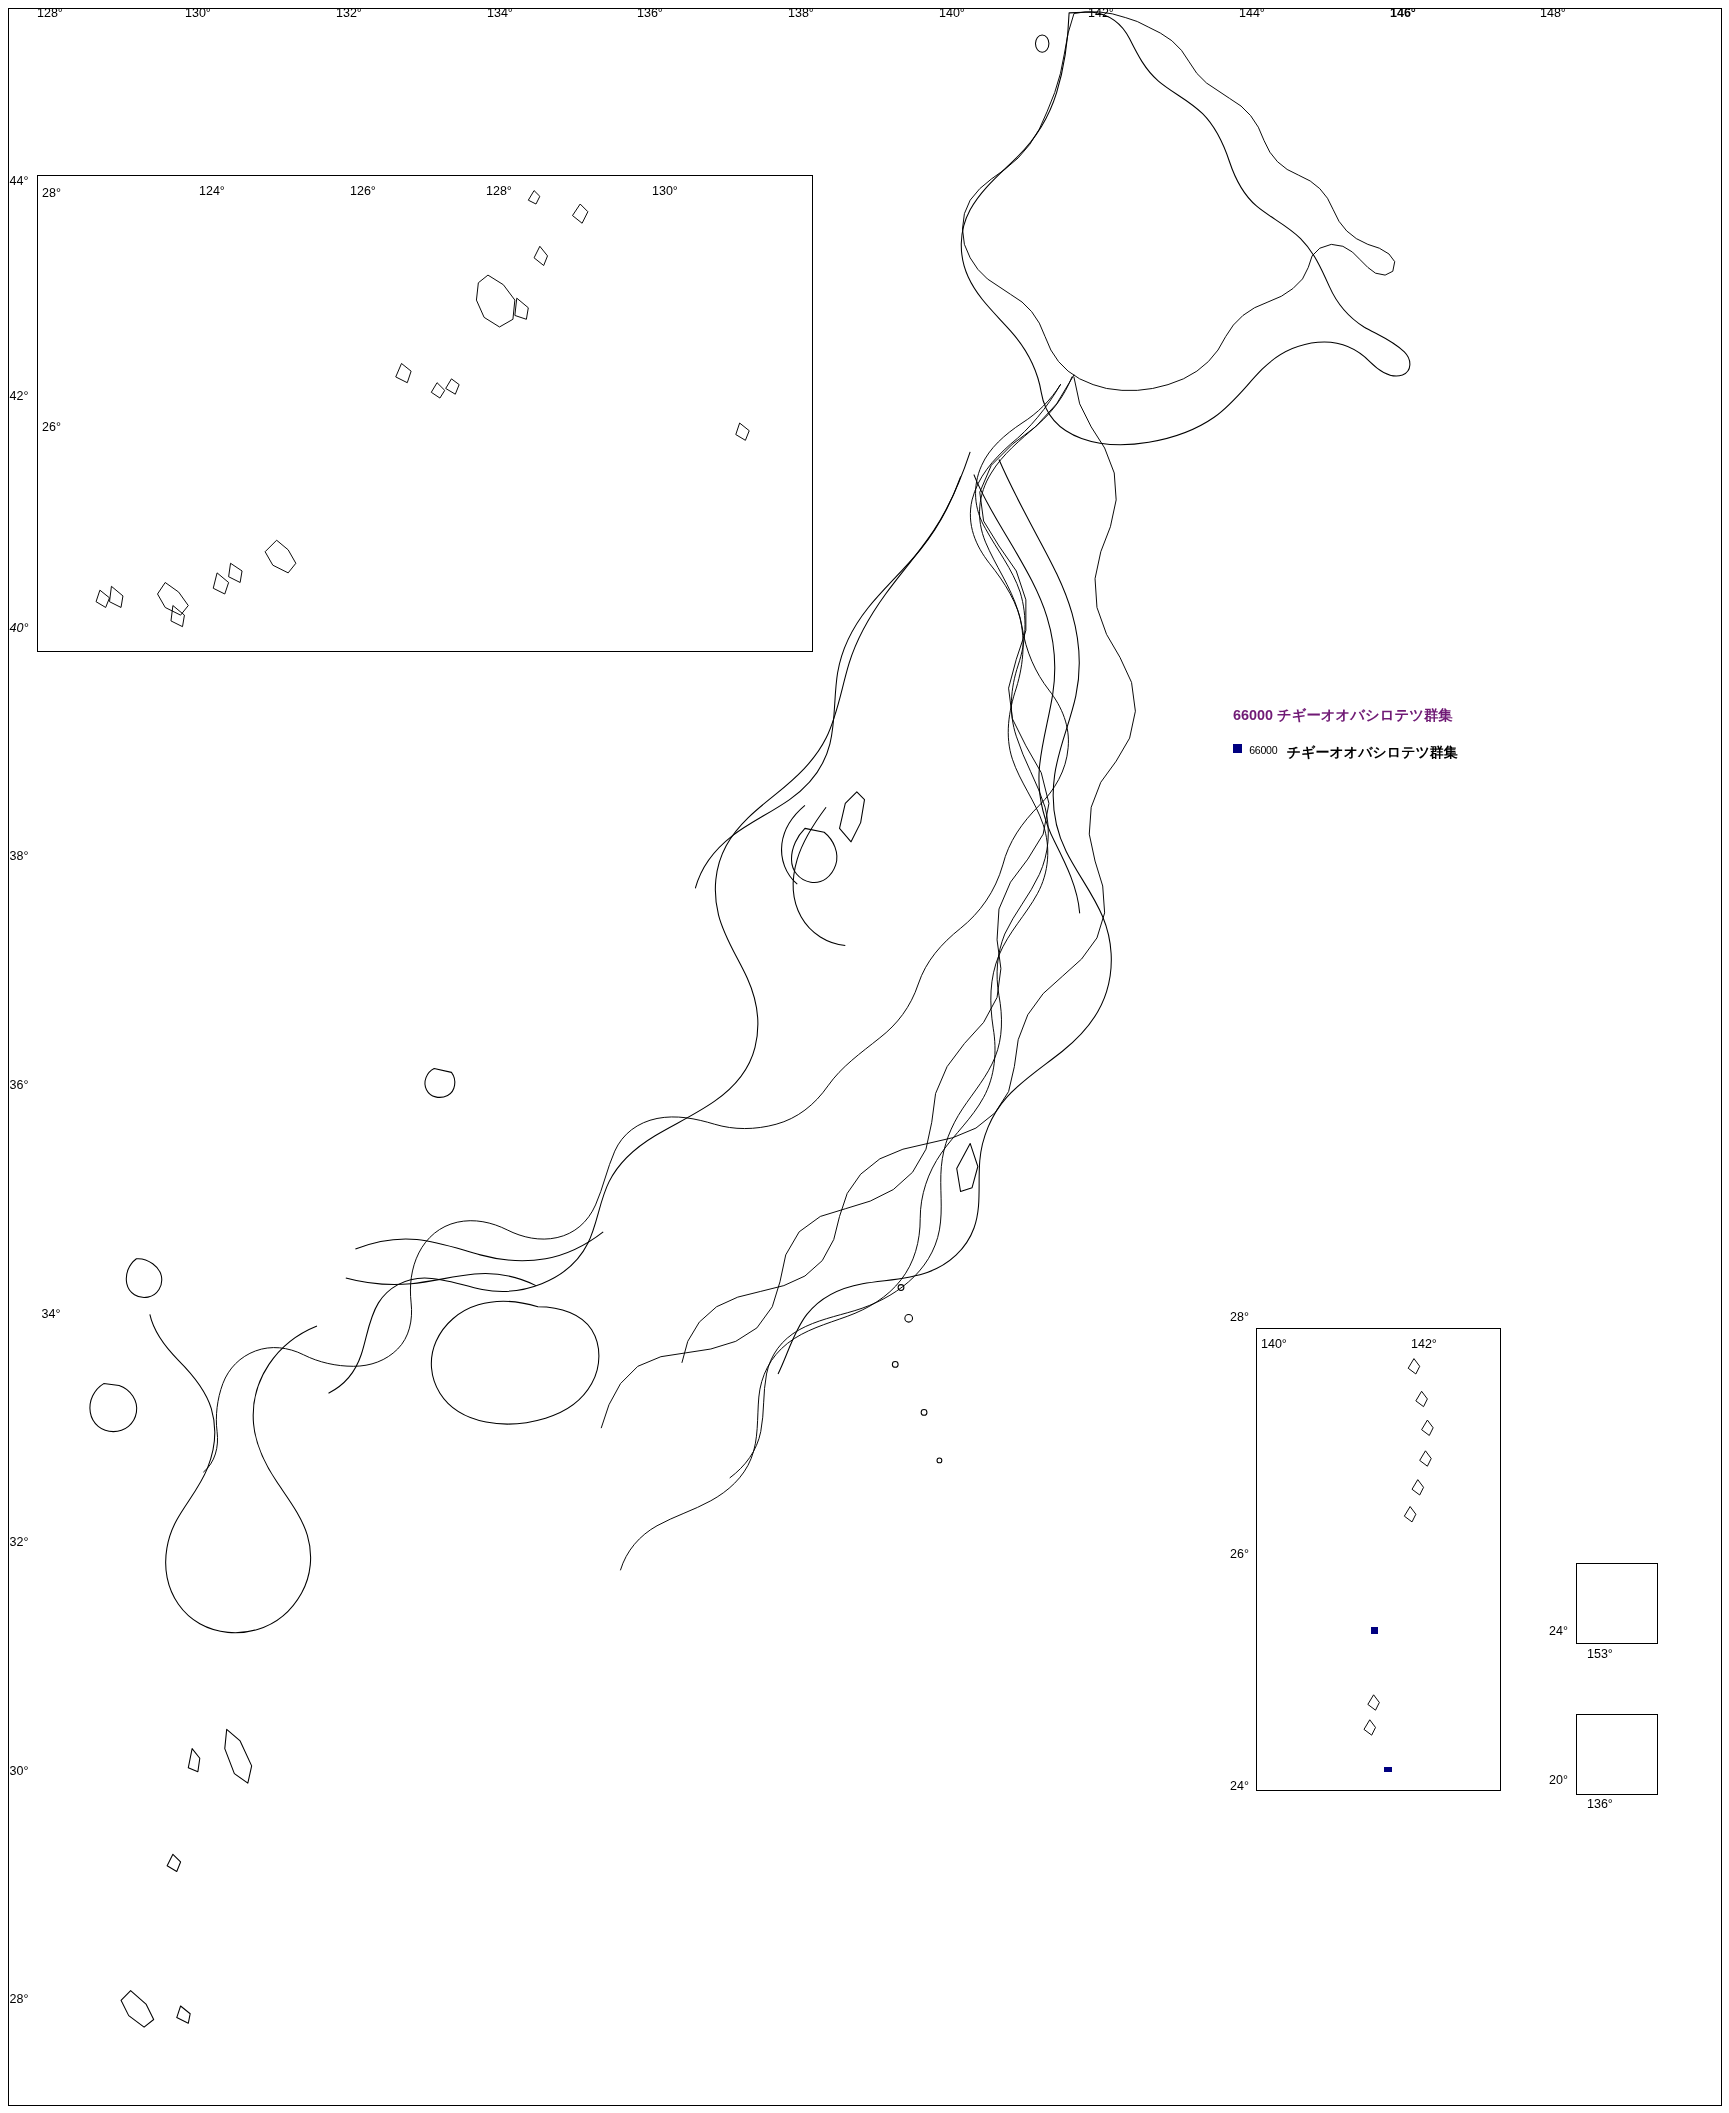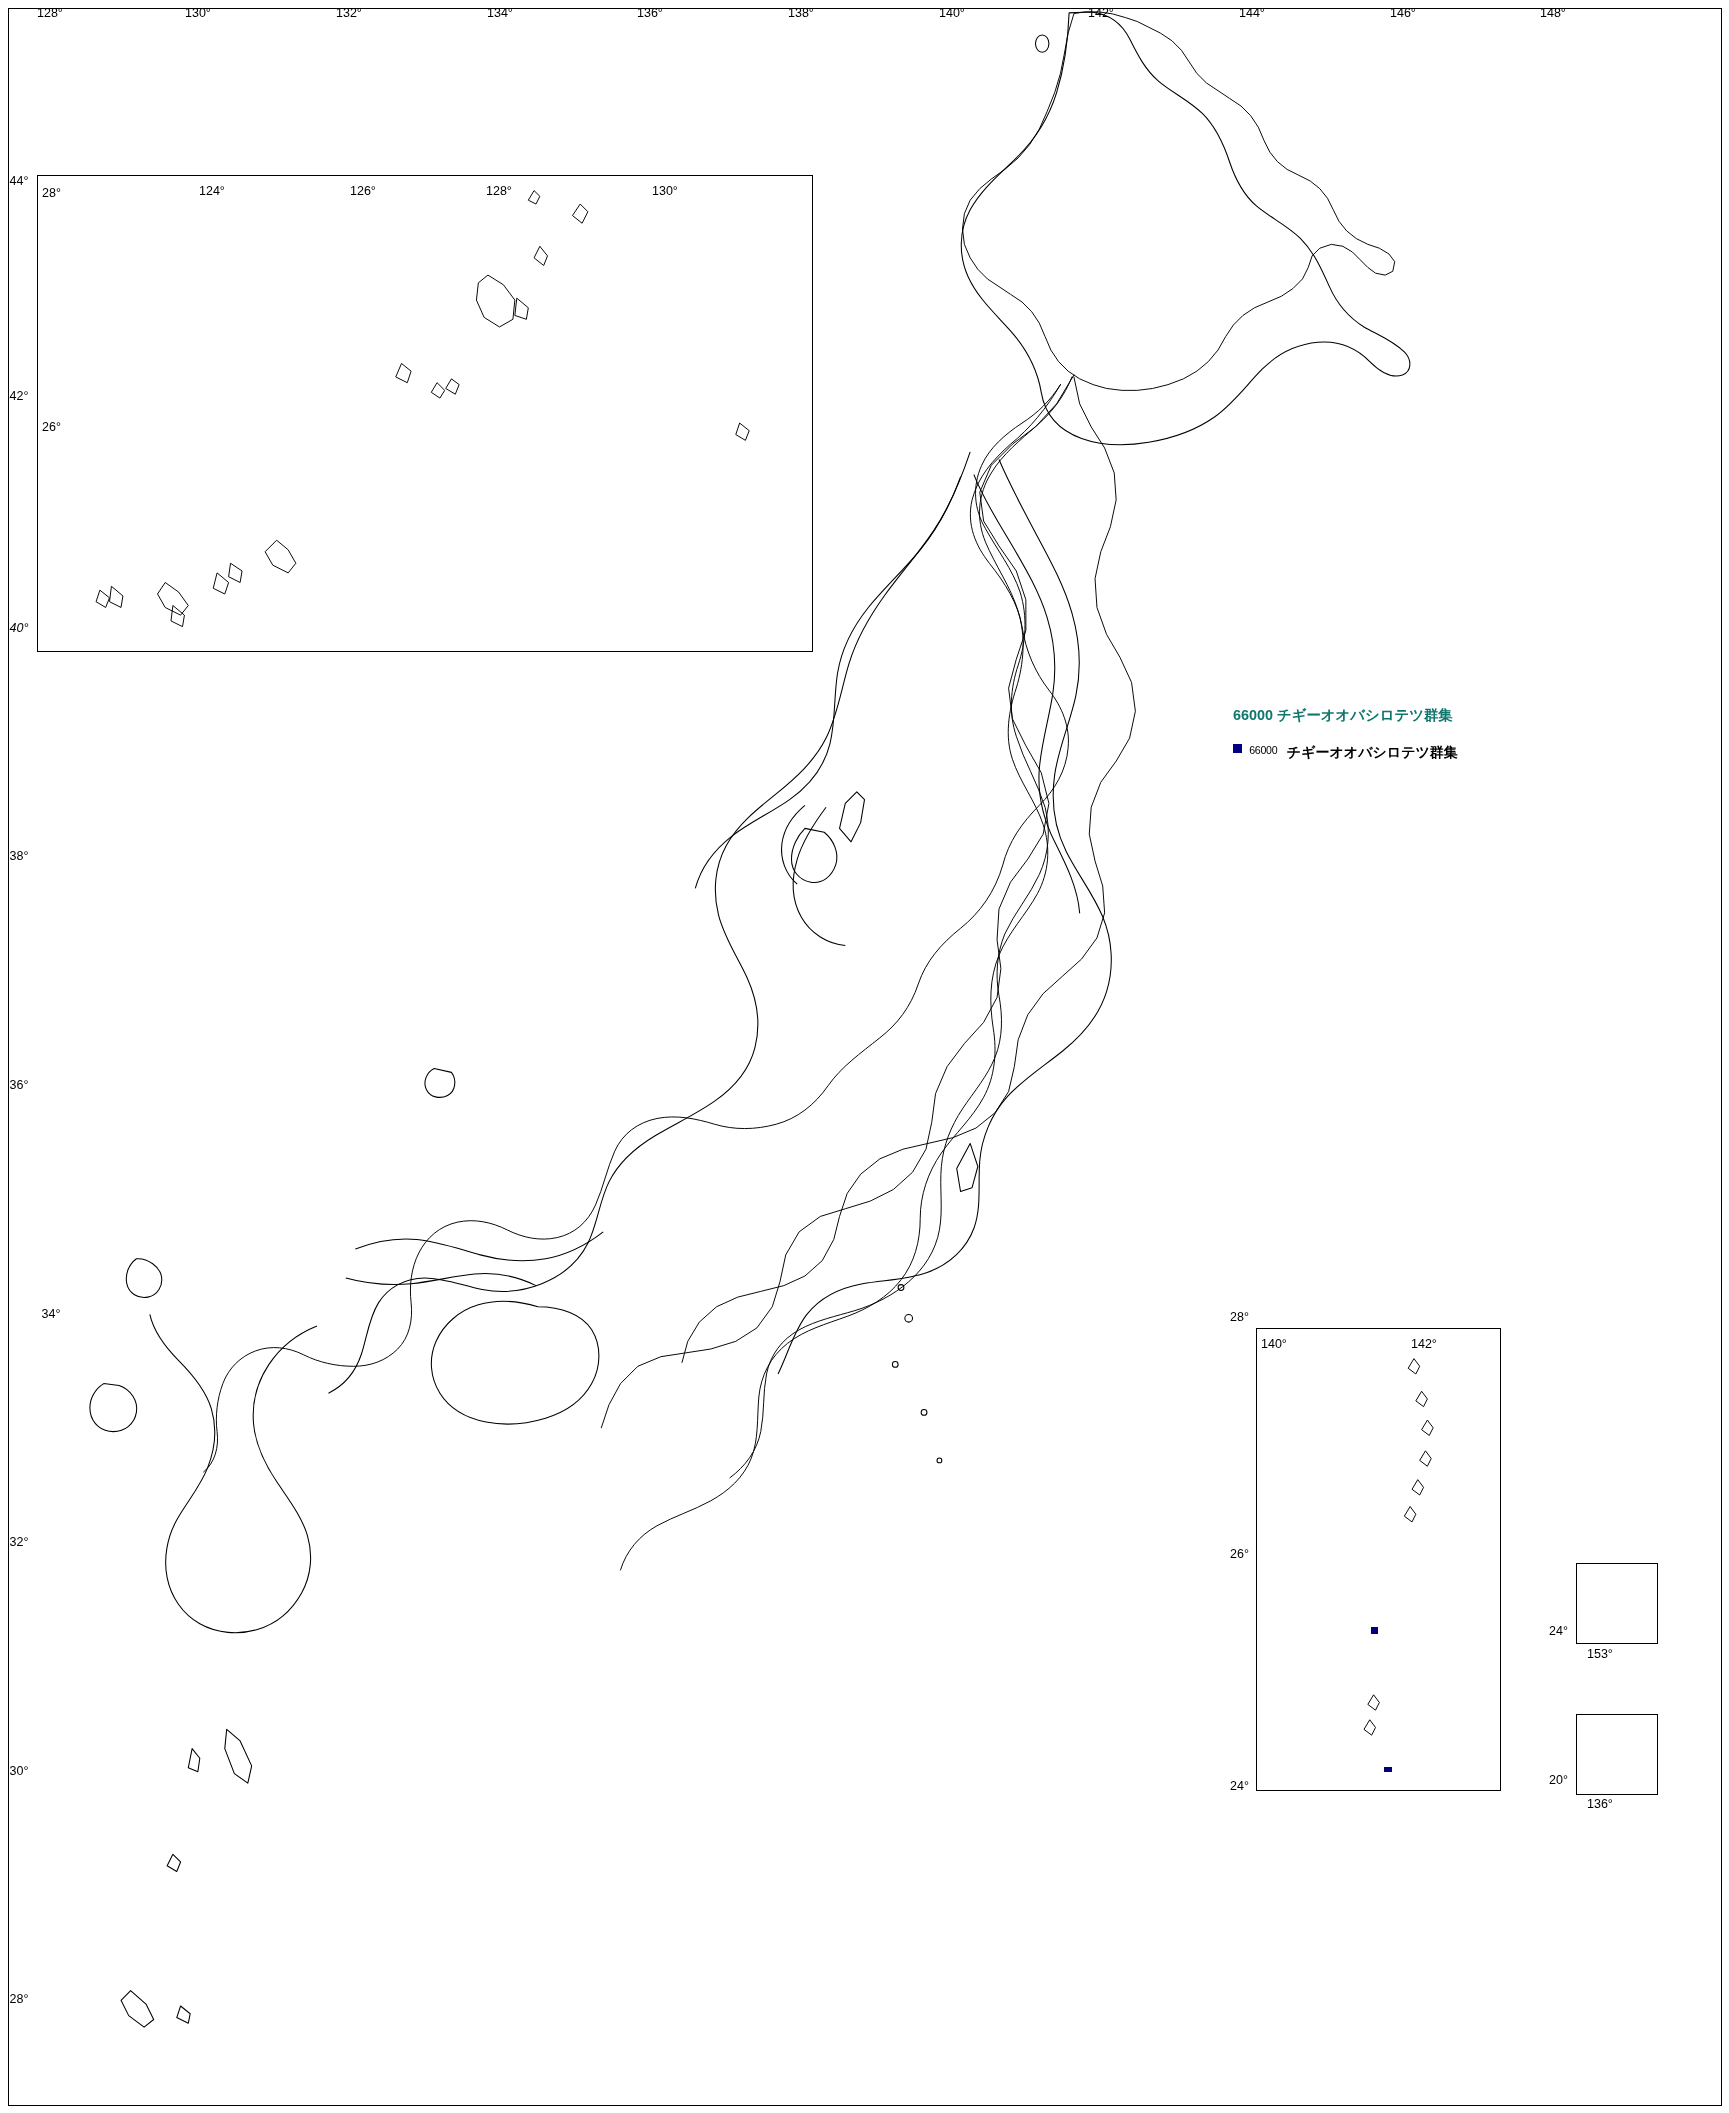--- a/index.html
+++ b/index.html
@@ -50,21 +50,21 @@
     position: absolute;
     border: 1px solid #000000;
     box-sizing: border-box;
     background: transparent;
   }
   .legend {
     position: absolute;
   }
   .legend-title {
     font-size: 14.4px;
-    color: #0f766e;
+    color: #701a75;
     white-space: nowrap;
     font-weight: bold;
   }
   .legend-row {
     display: flex;
     align-items: flex-start;
     margin-top: 19px;
   }
   .legend-swatch {
     width: 8.6px;
@@ -218,21 +218,21 @@
 
   <div class="tick-label tick-top" style="left:37px;">128°</div>
   <div class="tick-label tick-top" style="left:185px;">130°</div>
   <div class="tick-label tick-top" style="left:336px;">132°</div>
   <div class="tick-label tick-top" style="left:487px;">134°</div>
   <div class="tick-label tick-top" style="left:637px;">136°</div>
   <div class="tick-label tick-top" style="left:788px;">138°</div>
   <div class="tick-label tick-top" style="left:939px;">140°</div>
   <div class="tick-label tick-top" style="left:1088px;">142°</div>
   <div class="tick-label tick-top" style="left:1239px;">144°</div>
-  <div class="tick-label tick-top" style="left:1390px;">146°</div>
+  <div class="tick-label tick-top" style="left:1390px;font-weight:bold;">146°</div>
   <div class="tick-label tick-top" style="left:1540px;">148°</div>
 
   <div class="tick-label tick-left" style="top:174px;">44°</div>
   <div class="tick-label tick-left" style="top:389px;">42°</div>
   <div class="tick-label tick-left" style="top:621px;font-style:italic;">40°</div>
   <div class="tick-label tick-left" style="top:849px;">38°</div>
   <div class="tick-label tick-left" style="top:1078px;">36°</div>
   <div class="tick-label tick-left" style="top:1307px;padding-left:32px;">34°</div>
   <div class="tick-label tick-left" style="top:1535px;">32°</div>
   <div class="tick-label tick-left" style="top:1764px;">30°</div>

